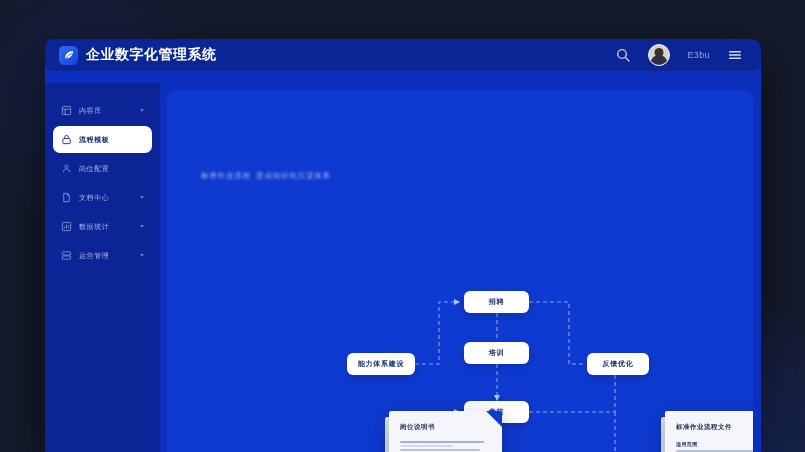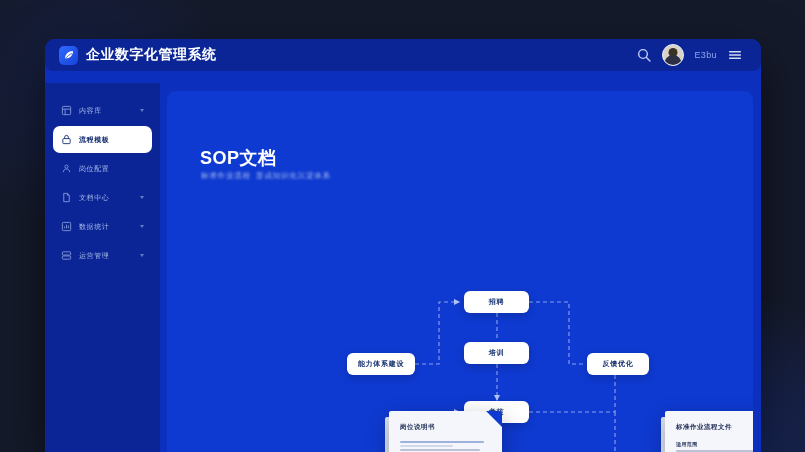--- a/index.html
+++ b/index.html
@@ -37,21 +37,21 @@
   .logo-box {
     width:19px; height:19px; border-radius:5px;
     background:linear-gradient(135deg,#2f6bff,#1742d8);
     display:flex; align-items:center; justify-content:center;
   }
   .logo-box svg { display:block; }
   .brand-title {
     color:#ffffff; font-size:14px; font-weight:700; letter-spacing:.5px;
     white-space:nowrap;
   }
-  .header-right { margin-left:auto; display:flex; align-items:center; gap:10px; }
+  .header-right { margin-left:auto; display:flex; align-items:center; gap:17px; }
   .ic { width:16px; height:16px; display:block; opacity:.92; }
   .avatar {
     width:22px; height:22px; border-radius:50%; overflow:hidden;
     background:#d9d2c8; border:1.5px solid #e8eefc; position:relative;
   }
   .avatar .av-head { position:absolute; left:50%; top:3px; transform:translateX(-50%);
                      width:9px; height:9px; border-radius:50%; background:#3b3226; }
   .avatar .av-body { position:absolute; left:50%; bottom:-1px; transform:translateX(-50%);
                      width:17px; height:11px; border-radius:9px 9px 0 0; background:#2d2f45; }
   .username { color:#8fa6e6; font-size:9px; letter-spacing:.4px; filter:blur(.45px); }
@@ -223,21 +223,20 @@
           <rect x="3" y="4" width="18" height="7" rx="1.5"></rect>
             <rect x="3" y="13" width="18" height="7" rx="1.5"></rect>
         </svg>
         <span class="nav-label">运营管理</span>
         <span class="nav-caret"></span>
       </div>
     </div>
 
     <div class="content">
 
-      <div class="page-title">SOP文档</div>
       <div class="page-sub">标准作业流程 形成知识化沉淀体系</div>
 
       <svg class="flow" viewBox="0 0 586 452" aria-hidden="true">
         <defs>
           <marker id="ar" markerWidth="7" markerHeight="7" refX="5" refY="3" orient="auto">
             <path d="M0,0 L6,3 L0,6 z" fill="#cddcff"></path>
           </marker>
         </defs>
         <g stroke="#9db6f2" stroke-width="1.1" fill="none" stroke-dasharray="4 3" opacity=".85">
           <path d="M248,273 L272,273 L272,211 L292,211" marker-end="url(#ar)"></path>

